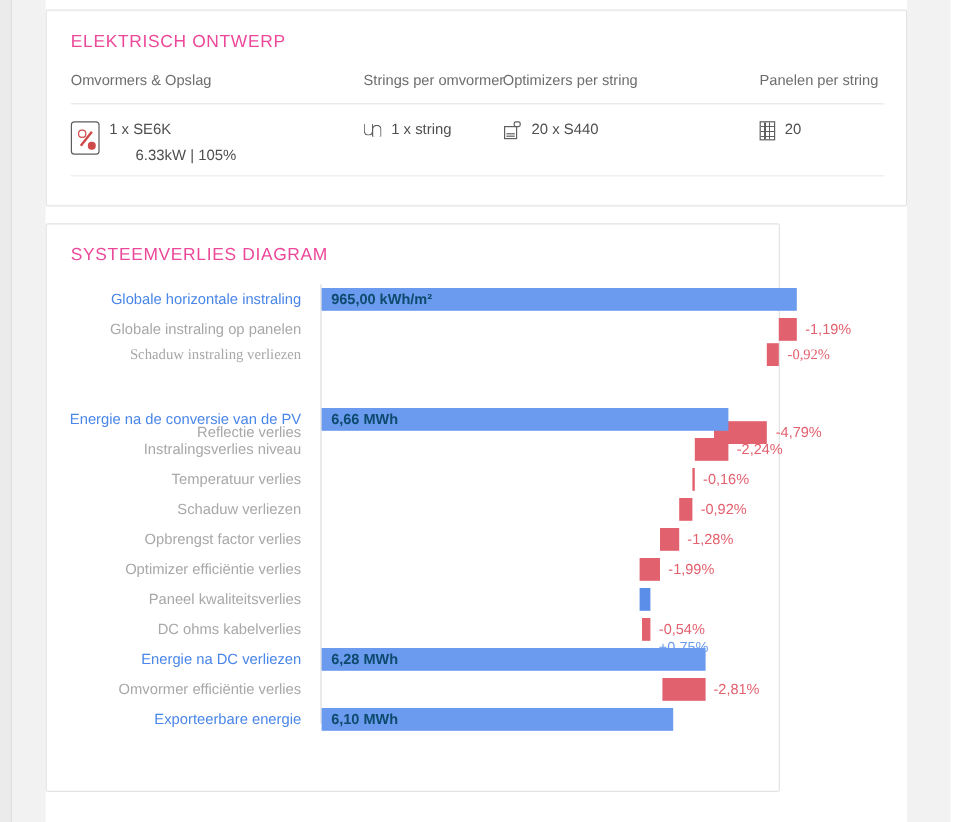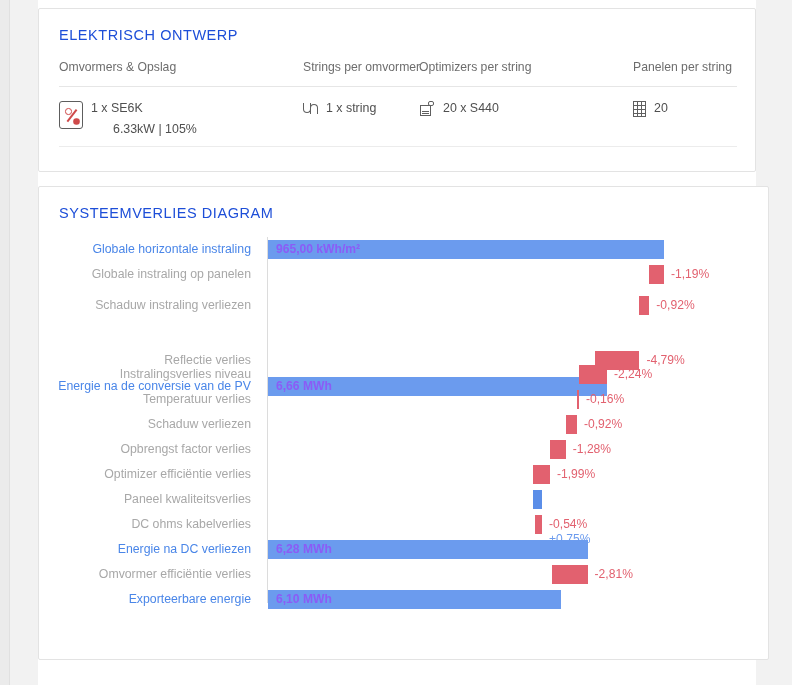--- a/index.html
+++ b/index.html
@@ -51,31 +51,31 @@
   #card-electrical {
     left: 38px;
     top: 8px;
     width: 718px;
     height: 164px;
   }
 
   #card-diagram {
     left: 38px;
     top: 186px;
-    width: 731px;
+    width: 612px;
     height: 474px;
   }
 
   .card-title {
     position: absolute;
     left: 20px;
     top: 18px;
     font-size: 14.5px;
     letter-spacing: 0.55px;
-    color: #1d4ed8;
+    color: #ec4899;
     font-weight: 400;
   }
 
   
   .el-table {
     position: absolute;
     left: 20px;
     top: 46px;
     width: 678px;
   }
@@ -278,21 +278,21 @@
   .bar-value {
     position: absolute;
     top: 3px;
     height: 19px;
     line-height: 19px;
     font-size: 12.1px;
     white-space: nowrap;
   }
 
   .bar-value.inside {
-    color: #8b5cf6;
+    color: #0c4a6e;
     font-weight: bold;
   }
 
   .bar-value.outside-loss {
     color: #e2616f;
   }
 
   .bar-value.outside-gain {
     color: #6b9bee;
   }
@@ -353,31 +353,31 @@
   <div class="row total" style="top: 0px;">
         <div class="row-label">Globale horizontale instraling</div>
         <div class="bar total" style="left: 229px; width: 396px;"></div>
         <div class="bar-value inside" style="left: 237px;">965,00 kWh/m²</div>
       </div>
       <div class="row" style="top: 25px;">
         <div class="row-label">Globale instraling op panelen</div>
         <div class="bar loss" style="left: 610.348px; width: 14.652px;"></div>
         <div class="bar-value outside-loss" style="left: 632px;">-1,19%</div>
       </div>
-      <div class="row" style="top: 56px;">
+      <div class="row" style="top: 46px; font-family: Liberation Serif, serif;">
         <div class="row-label">Schaduw instraling verliezen</div>
         <div class="bar loss" style="left: 600.448px; width: 9.9px;"></div>
         <div class="bar-value outside-loss" style="left: 617.348px;">-0,92%</div>
       </div>
       <div class="row" style="top: 75px; margin-top: 36px;">
         <div class="row-label">Reflectie verlies</div>
         <div class="bar loss" style="left: 555.7px; width: 44.748px;"></div>
         <div class="bar-value outside-loss" style="left: 607.448px;">-4,79%</div>
       </div>
-      <div class="row total" style="top: 100px; margin-top: 37px;">
+      <div class="row total" style="top: 100px;">
         <div class="row-label">Energie na de conversie van de PV</div>
         <div class="bar total" style="left: 229px; width: 338.976px;"></div>
         <div class="bar-value inside" style="left: 237px;">6,66 MWh</div>
       </div>
       <div class="row" style="top: 125px;">
         <div class="row-label">Instralingsverlies niveau</div>
         <div class="bar loss" style="left: 539.86px; width: 28.116px;"></div>
         <div class="bar-value outside-loss" style="left: 574.976px;">-2,24%</div>
       </div>
       <div class="row" style="top: 150px;">

